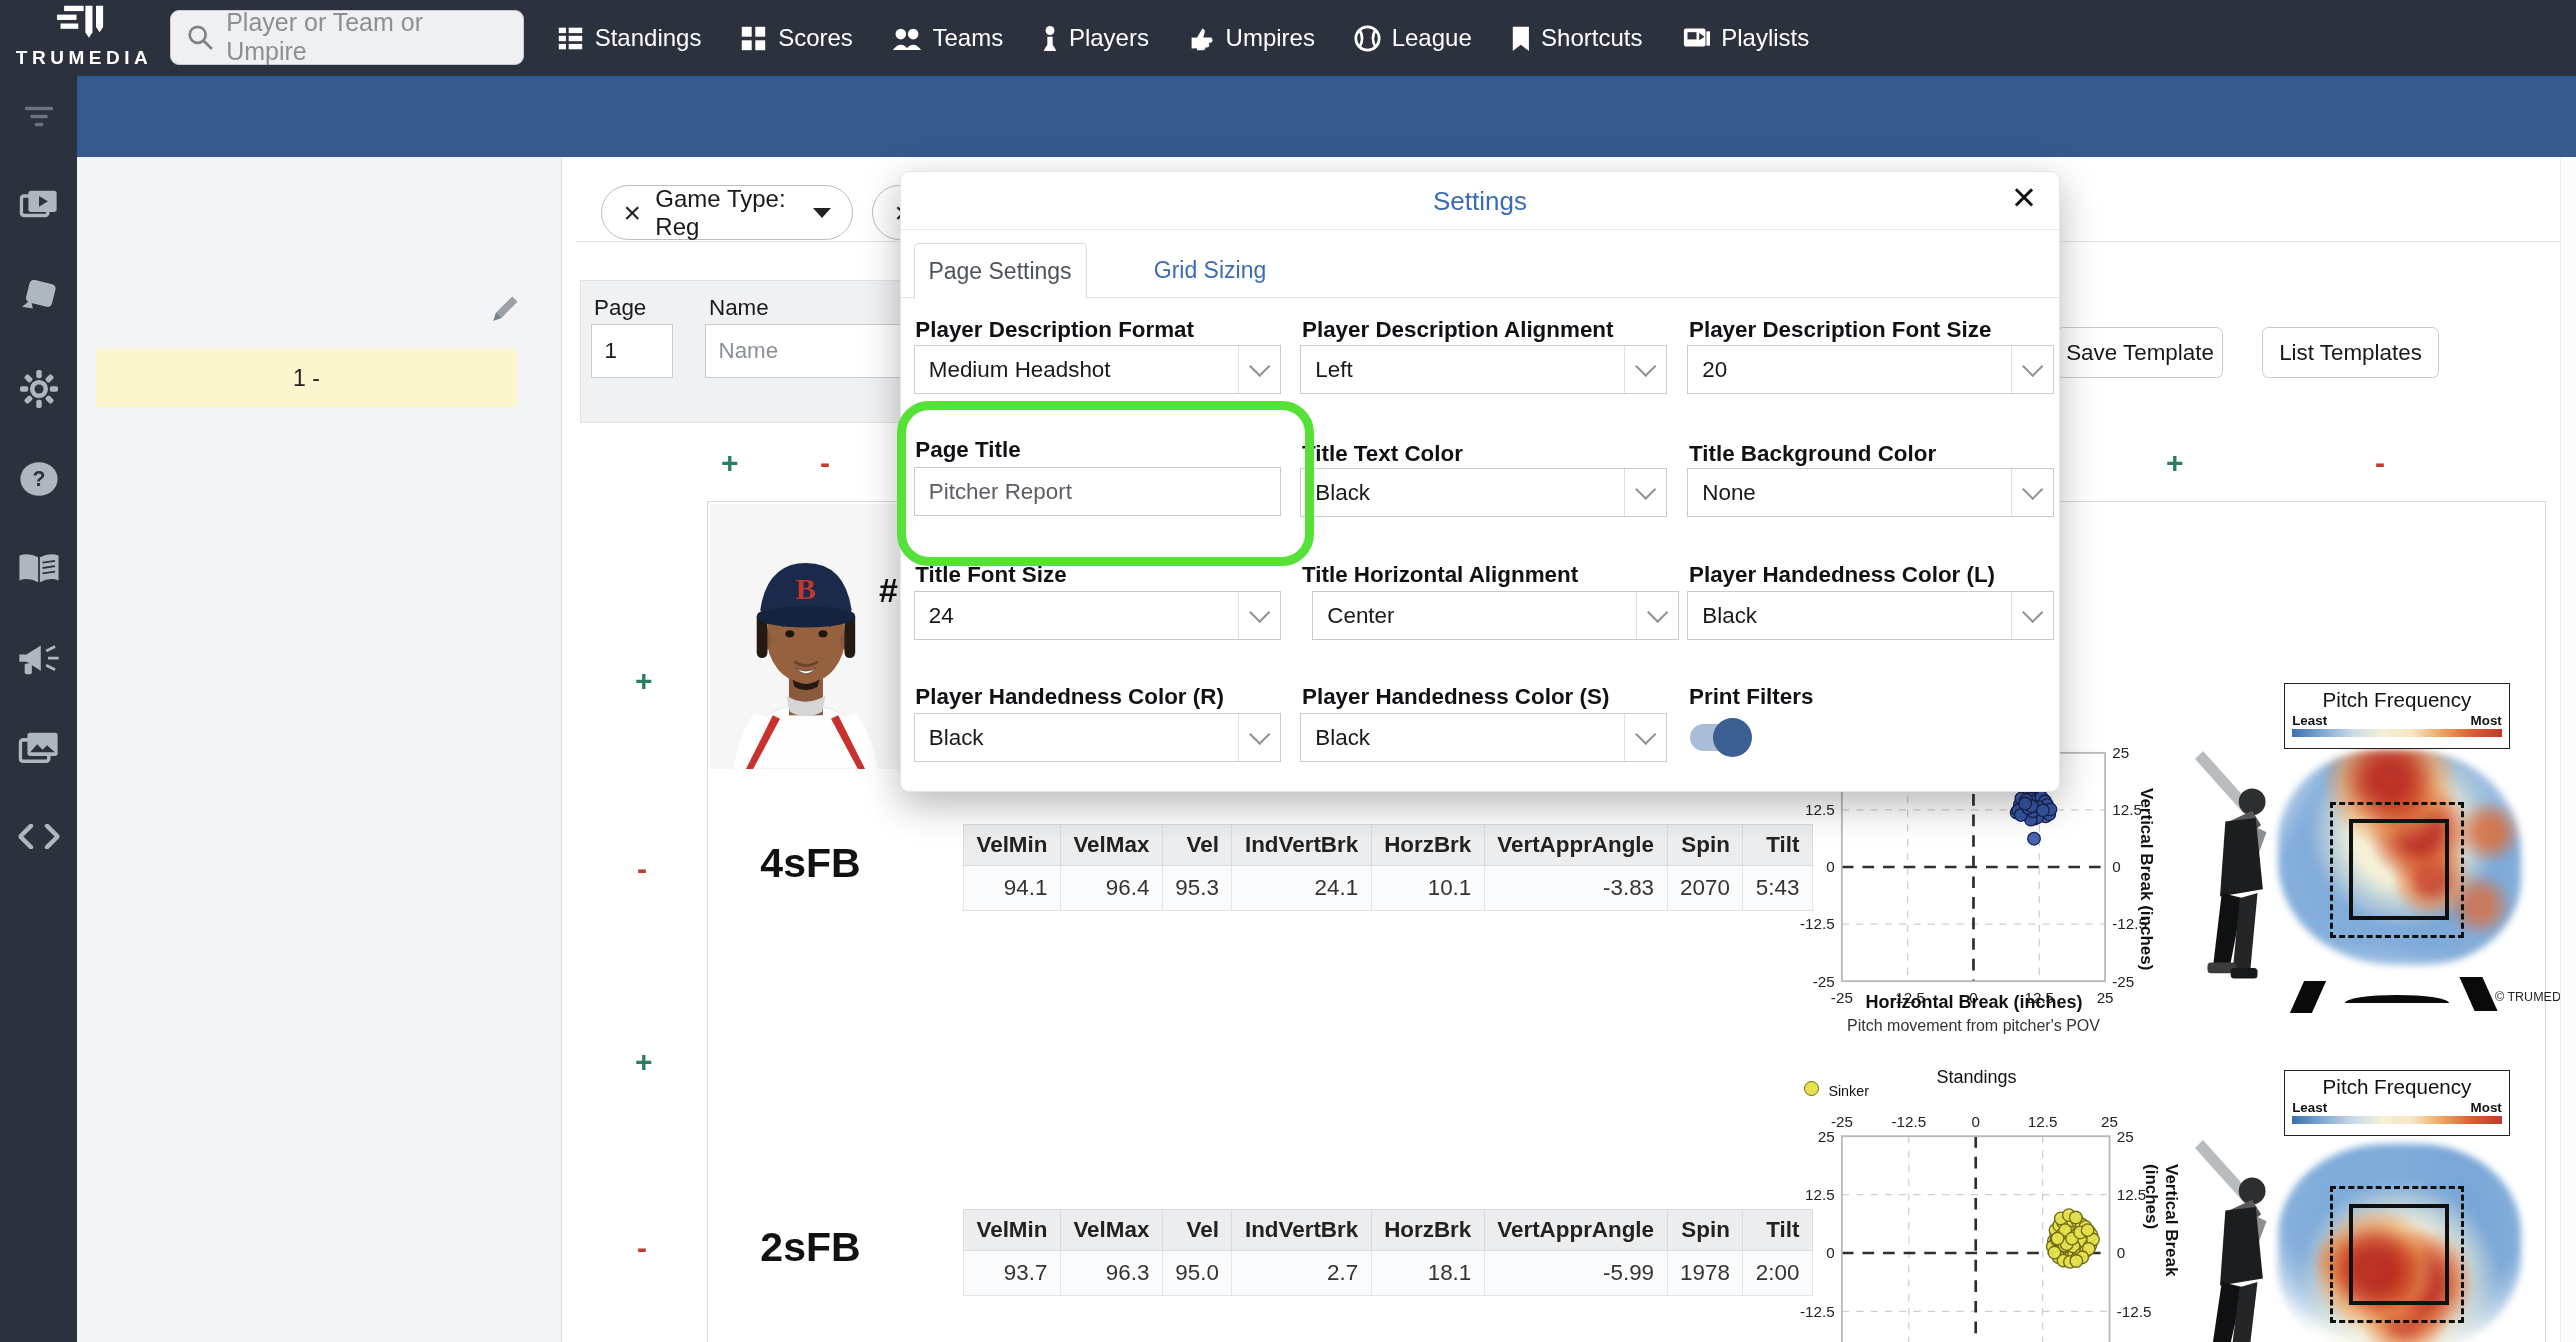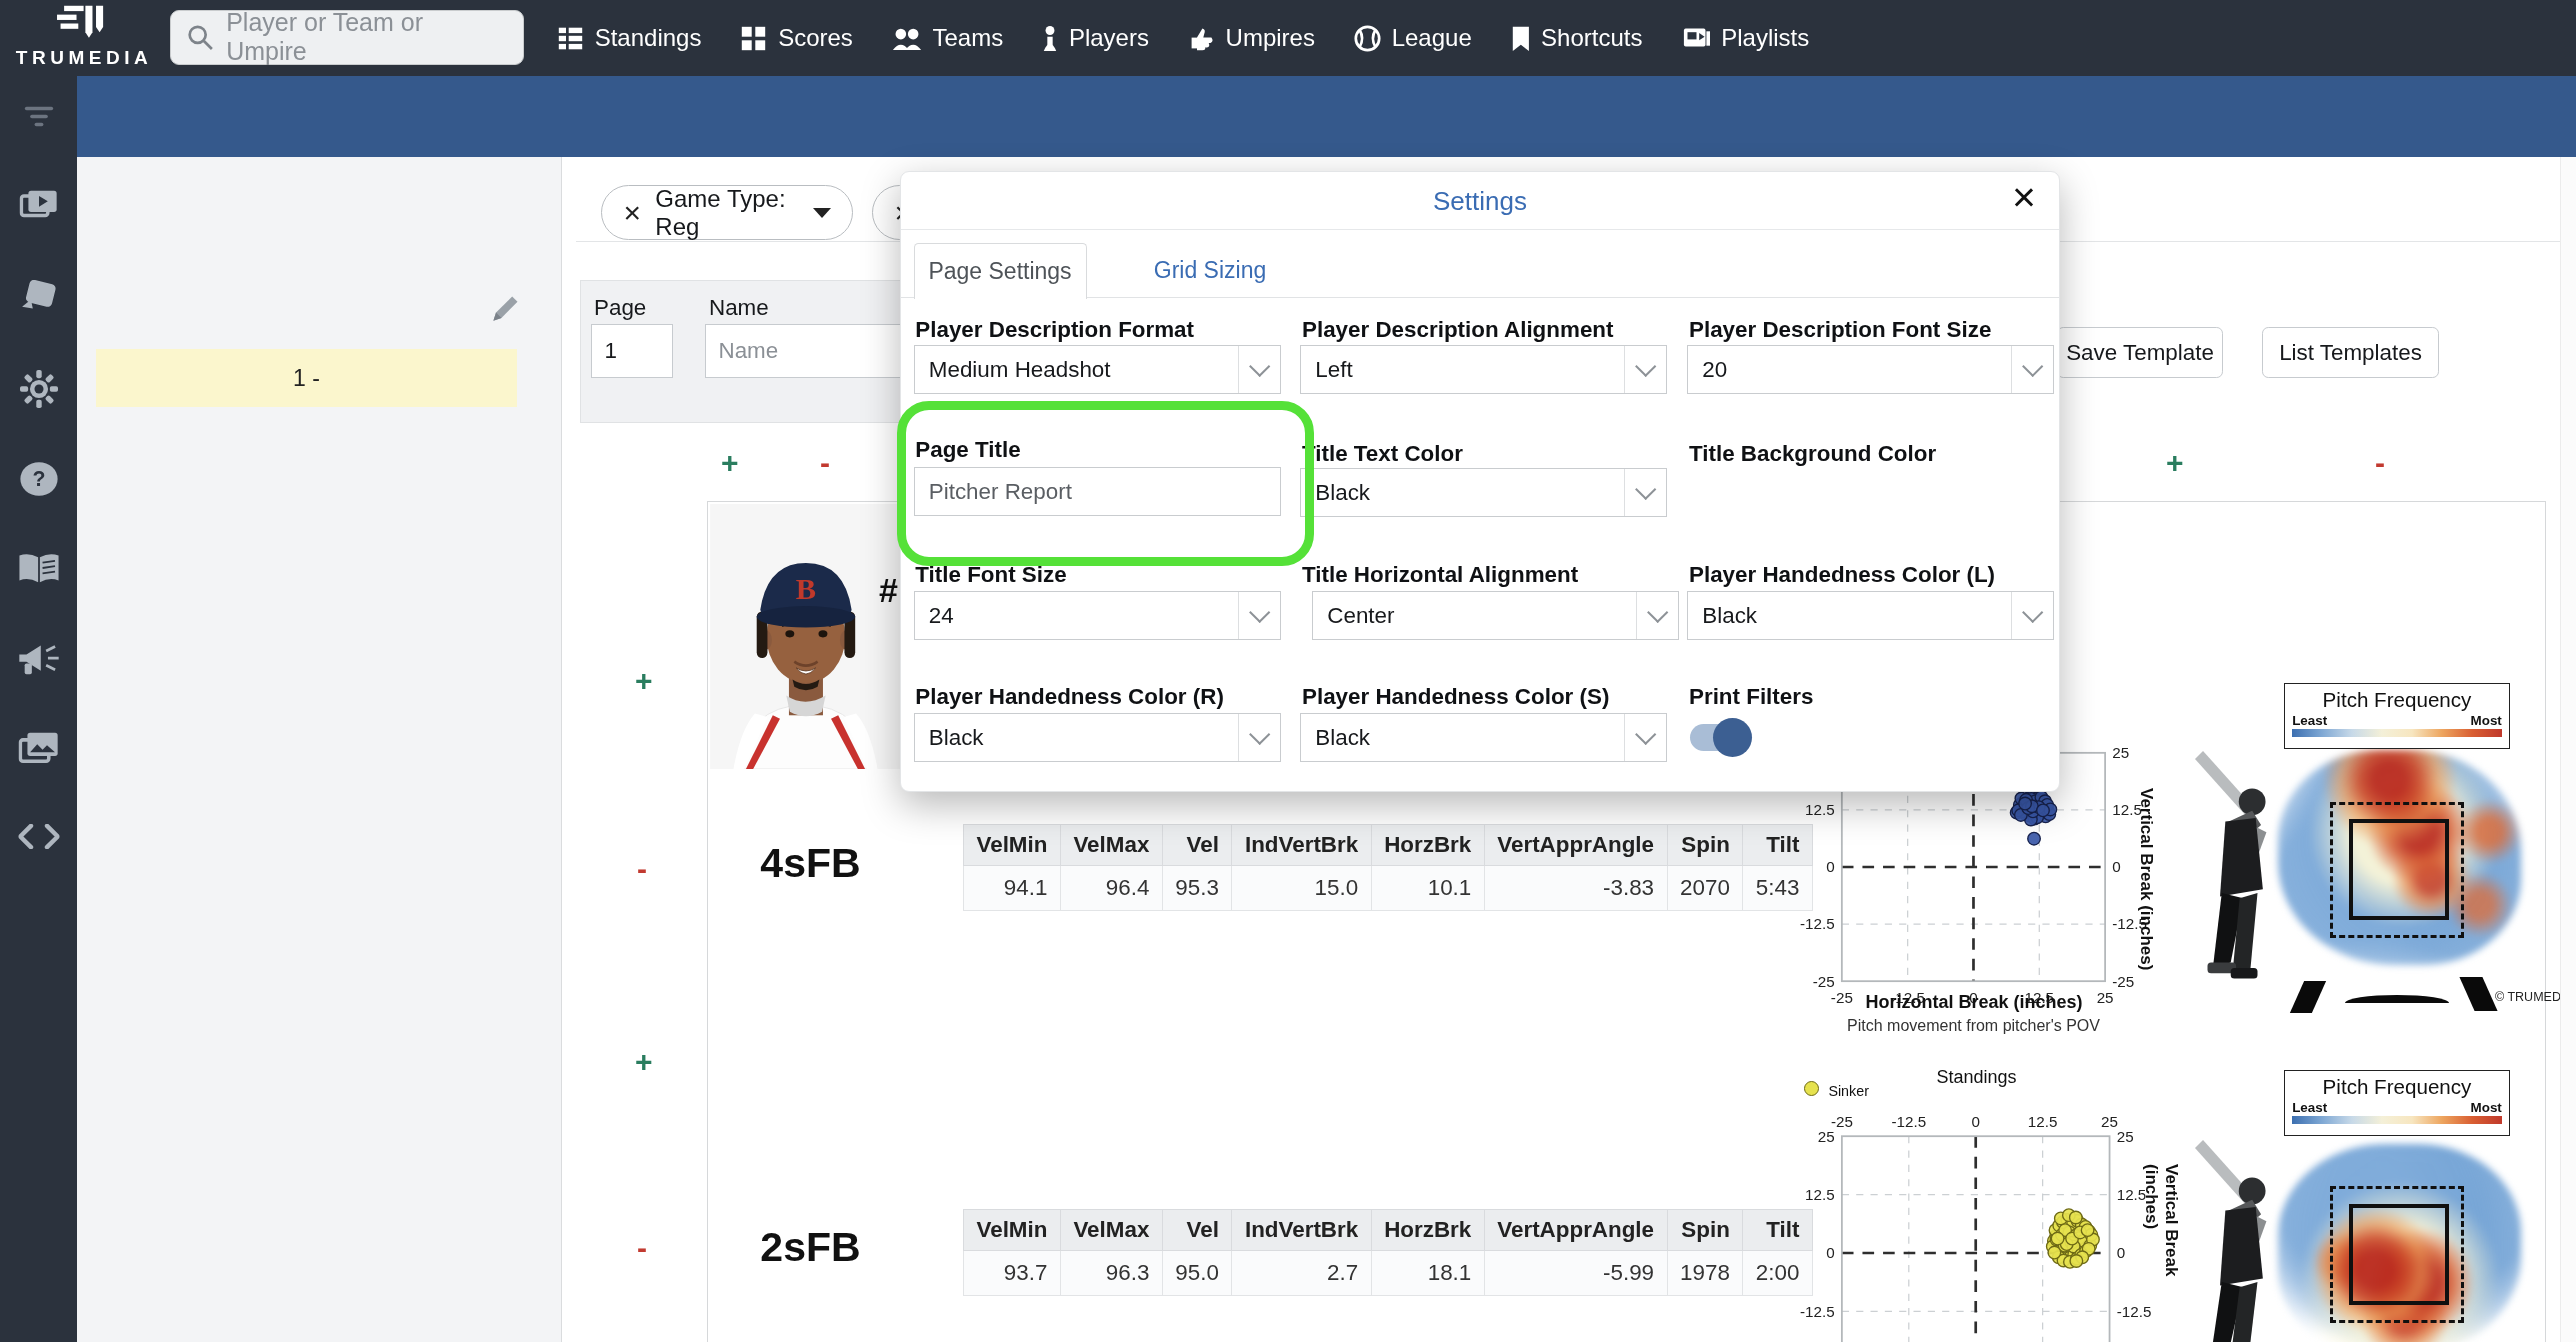--- a/index.html
+++ b/index.html
@@ -345,21 +345,21 @@
     <th>IndVertBrk</th>
     <th>HorzBrk</th>
     <th>VertApprAngle</th>
     <th>Spin</th>
     <th>Tilt</th>
   </tr>
   <tr>
     <td>94.1</td>
     <td>96.4</td>
     <td>95.3</td>
-    <td>15.0</td>
+    <td>24.1</td>
     <td>10.1</td>
     <td>-3.83</td>
     <td>2070</td>
     <td>5:43</td>
   </tr>
 </tbody>
   </table>
 
 <table class="ptable" style="left:963px;top:1209px;">
   <tbody>
@@ -662,20 +662,25 @@
   <div class="greenring"></div>
   <div class="mlabel" style="left:14.3px;top:265px;">Page Title</div>
   <div class="mtext" style="left:12.5px;top:295px;">Pitcher Report</div>
   <div class="mlabel" style="left:401px;top:269px;">Title Text Color</div>
   <div class="mselect" style="left:399px;top:296px;">
     <span>Black</span>
     <span class="vline"></span>
       <span class="chev2"></span>
   </div>
   <div class="mlabel" style="left:788px;top:269px;">Title Background Color</div>
+  <div class="mselect" style="left:786px;top:296px;">
+    <span>None</span>
+    <span class="vline"></span>
+      <span class="chev2"></span>
+  </div>
 
   <div class="mlabel" style="left:14.3px;top:390px;">Title Font Size</div>
   <div class="mselect" style="left:12.5px;top:419px;">
     <span>24</span>
     <span class="vline"></span>
       <span class="chev2"></span>
   </div>
   <div class="mlabel" style="left:401px;top:390px;">Title Horizontal Alignment</div>
   <div class="mselect" style="left:399px;top:419px;margin-left:12px;">
     <span>Center</span>

